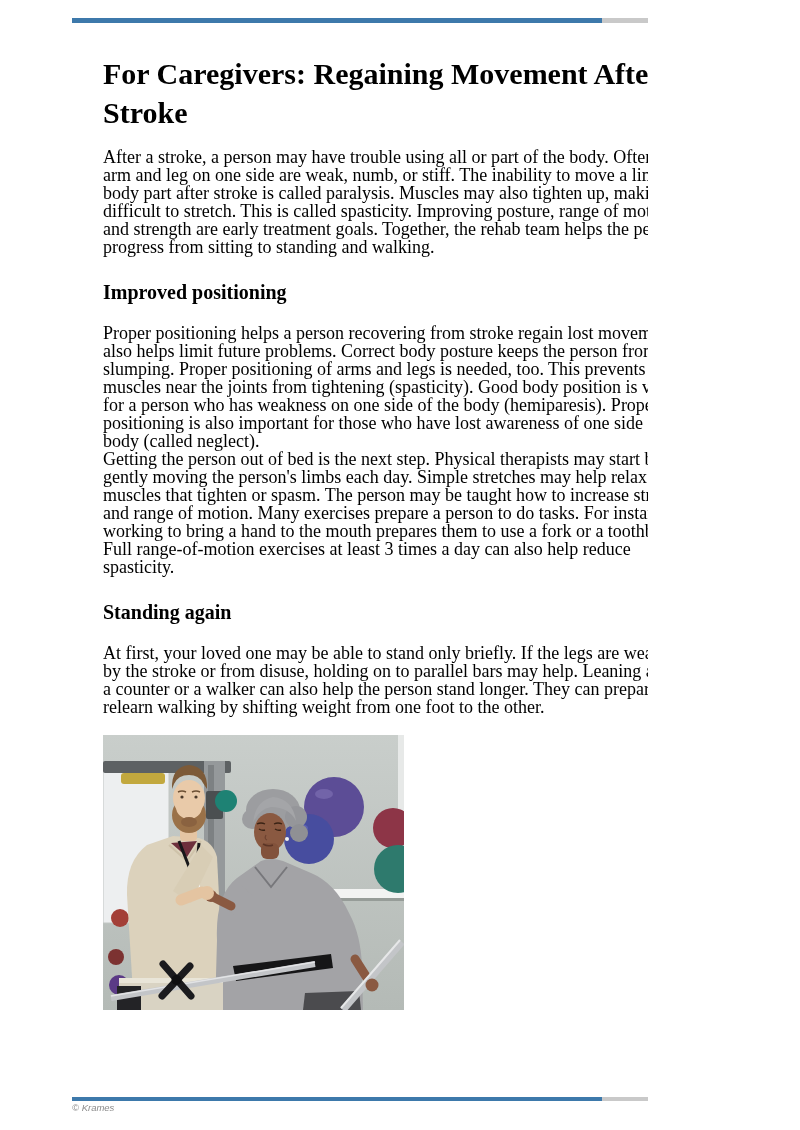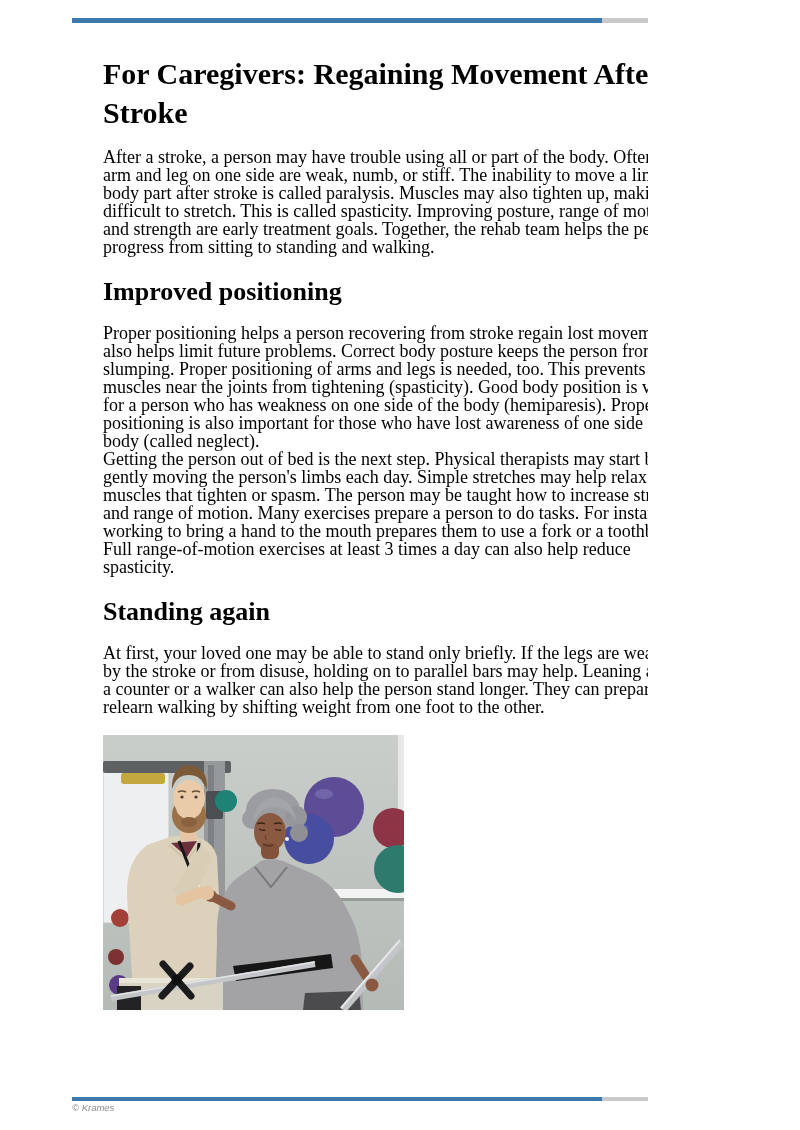--- a/index.html
+++ b/index.html
@@ -9,21 +9,21 @@
   
   .accent-bar{position:absolute;left:72px;width:651px;display:flex;}
   .accent-bar.top{top:18px;height:5px;}
   .accent-bar.bottom{top:1097px;height:4px;}
   .seg-blue{width:530px;height:100%;}
   .seg-gray{flex:1;height:100%;}
 
   
   .content{position:absolute;left:103px;top:54px;width:594px;}
   h1{font-size:30px;line-height:39px;font-weight:bold;margin:0 0 16px;max-width:576px;}
-  h2{font-size:26px;line-height:28px;font-weight:bold;margin:22px 0 18px;}
+  h2{font-size:20px;line-height:28px;font-weight:bold;margin:22px 0 18px;}
   p{font-size:18px;line-height:18px;margin:0;text-align:left;}
 
   figure.photo{margin:19px 0 0 0;width:301px;height:275px;}
   figure.photo svg{display:block;}
 
   
   .foot-row{position:absolute;top:1102px;left:72px;width:651px;
             display:flex;justify-content:space-between;
             font-family:"Liberation Sans",sans-serif;font-style:italic;
             font-size:9.5px;line-height:12px;gap:29px;}

